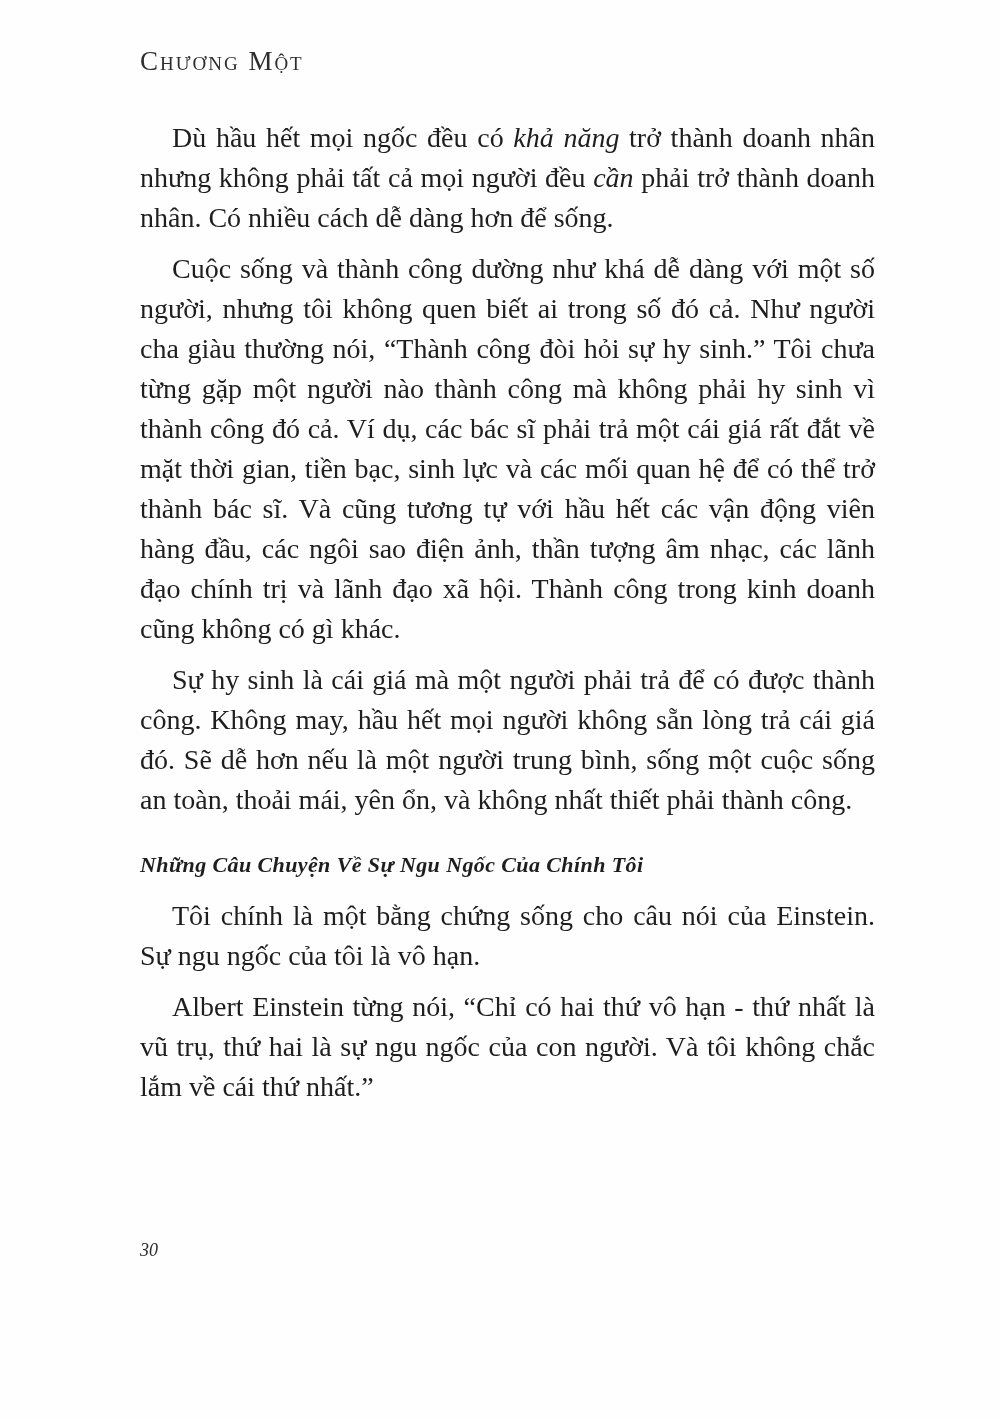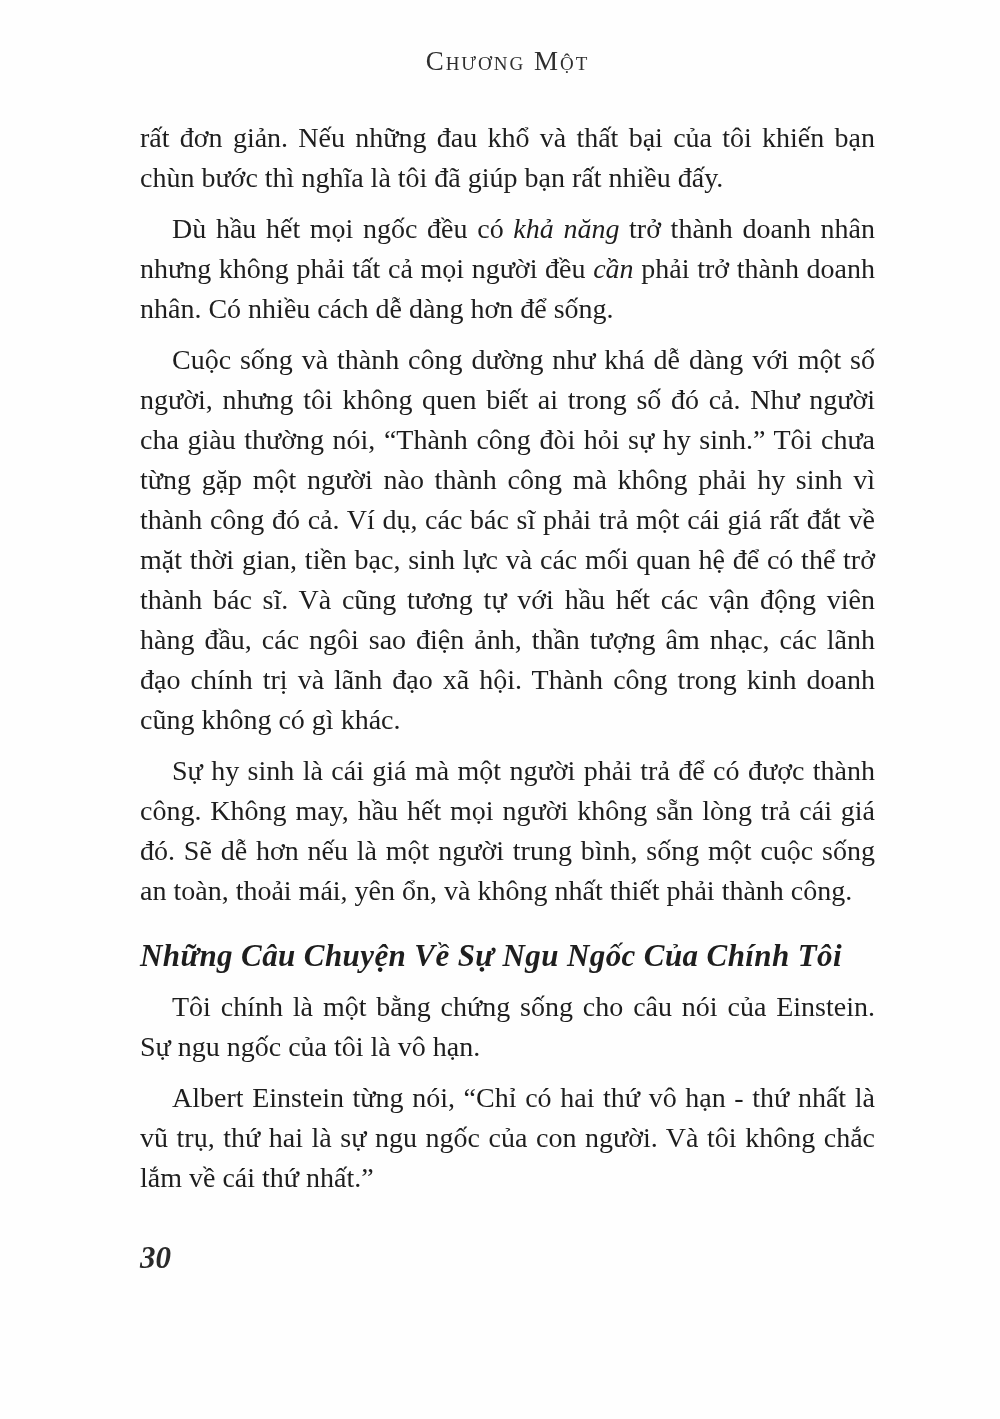--- a/index.html
+++ b/index.html
@@ -19,67 +19,64 @@
     padding: 44px 125px 0 140px;
     overflow: hidden;
   }
   .running-head {
     font-variant: small-caps;
     font-size: 27px;
     line-height: 34px;
     letter-spacing: 2px;
     color: #2e2e2e;
     margin: 0 0 40px 0;
-    text-align: center;
   }
   .body-text {
     font-size: 28px;
     line-height: 40px;
     text-align: justify;
   }
   .para {
     margin: 0 0 11px 0;
     text-indent: 32px;
   }
   .para.no-indent {
     text-indent: 0;
   }
   .para em {
     font-style: italic;
   }
   .section-heading {
-    font-size: 31px;
+    font-size: 22px;
     line-height: 46px;
     font-weight: bold;
     font-style: italic;
     letter-spacing: 0.4px;
     margin: 22px 0 8px 0;
     text-align: left;
     text-indent: 0;
   }
   .page-number {
     position: absolute;
     left: 140px;
     top: 1240px;
     font-style: italic;
-    font-size: 31px;
+    font-size: 18px;
     color: #2a2a2a;
-    font-weight: bold;
   }
 </style>
 </head>
 <body>
 
 <div class="page">
 
   <div class="running-head">Chương Một</div>
 
   <div class="body-text">
 
-    <p class="para no-indent"><span>rất đơn giản. Nếu những đau khổ và thất bại của tôi khiến bạn chùn bước thì nghĩa là tôi đã giúp bạn rất nhiều đấy.</span></p>
 
     <p class="para"><span>Dù hầu hết mọi ngốc đều có </span><em>khả năng</em><span> trở thành doanh nhân nhưng không phải tất cả mọi người đều </span><em>cần</em><span> phải trở thành doanh nhân. Có nhiều cách dễ dàng hơn để sống.</span></p>
 
     <p class="para"><span>Cuộc sống và thành công dường như khá dễ dàng với một số người, nhưng tôi không quen biết ai trong số đó cả. Như người cha giàu thường nói, “Thành công đòi hỏi sự hy sinh.” Tôi chưa từng gặp một người nào thành công mà không phải hy sinh vì thành công đó cả. Ví dụ, các bác sĩ phải trả một cái giá rất đắt về mặt thời gian, tiền bạc, sinh lực và các mối quan hệ để có thể trở thành bác sĩ. Và cũng tương tự với hầu hết các vận động viên hàng đầu, các ngôi sao điện ảnh, thần tượng âm nhạc, các lãnh đạo chính trị và lãnh đạo xã hội. Thành công trong kinh doanh cũng không có gì khác.</span></p>
 
     <p class="para"><span>Sự hy sinh là cái giá mà một người phải trả để có được thành công. Không may, hầu hết mọi người không sẵn lòng trả cái giá đó. Sẽ dễ hơn nếu là một người trung bình, sống một cuộc sống an toàn, thoải mái, yên ổn, và không nhất thiết phải thành công.</span></p>
 
     <h2 class="section-heading">Những Câu Chuyện Về Sự Ngu Ngốc Của Chính Tôi</h2>
 
     <p class="para"><span>Tôi chính là một bằng chứng sống cho câu nói của Einstein. Sự ngu ngốc của tôi là vô hạn.</span></p>

